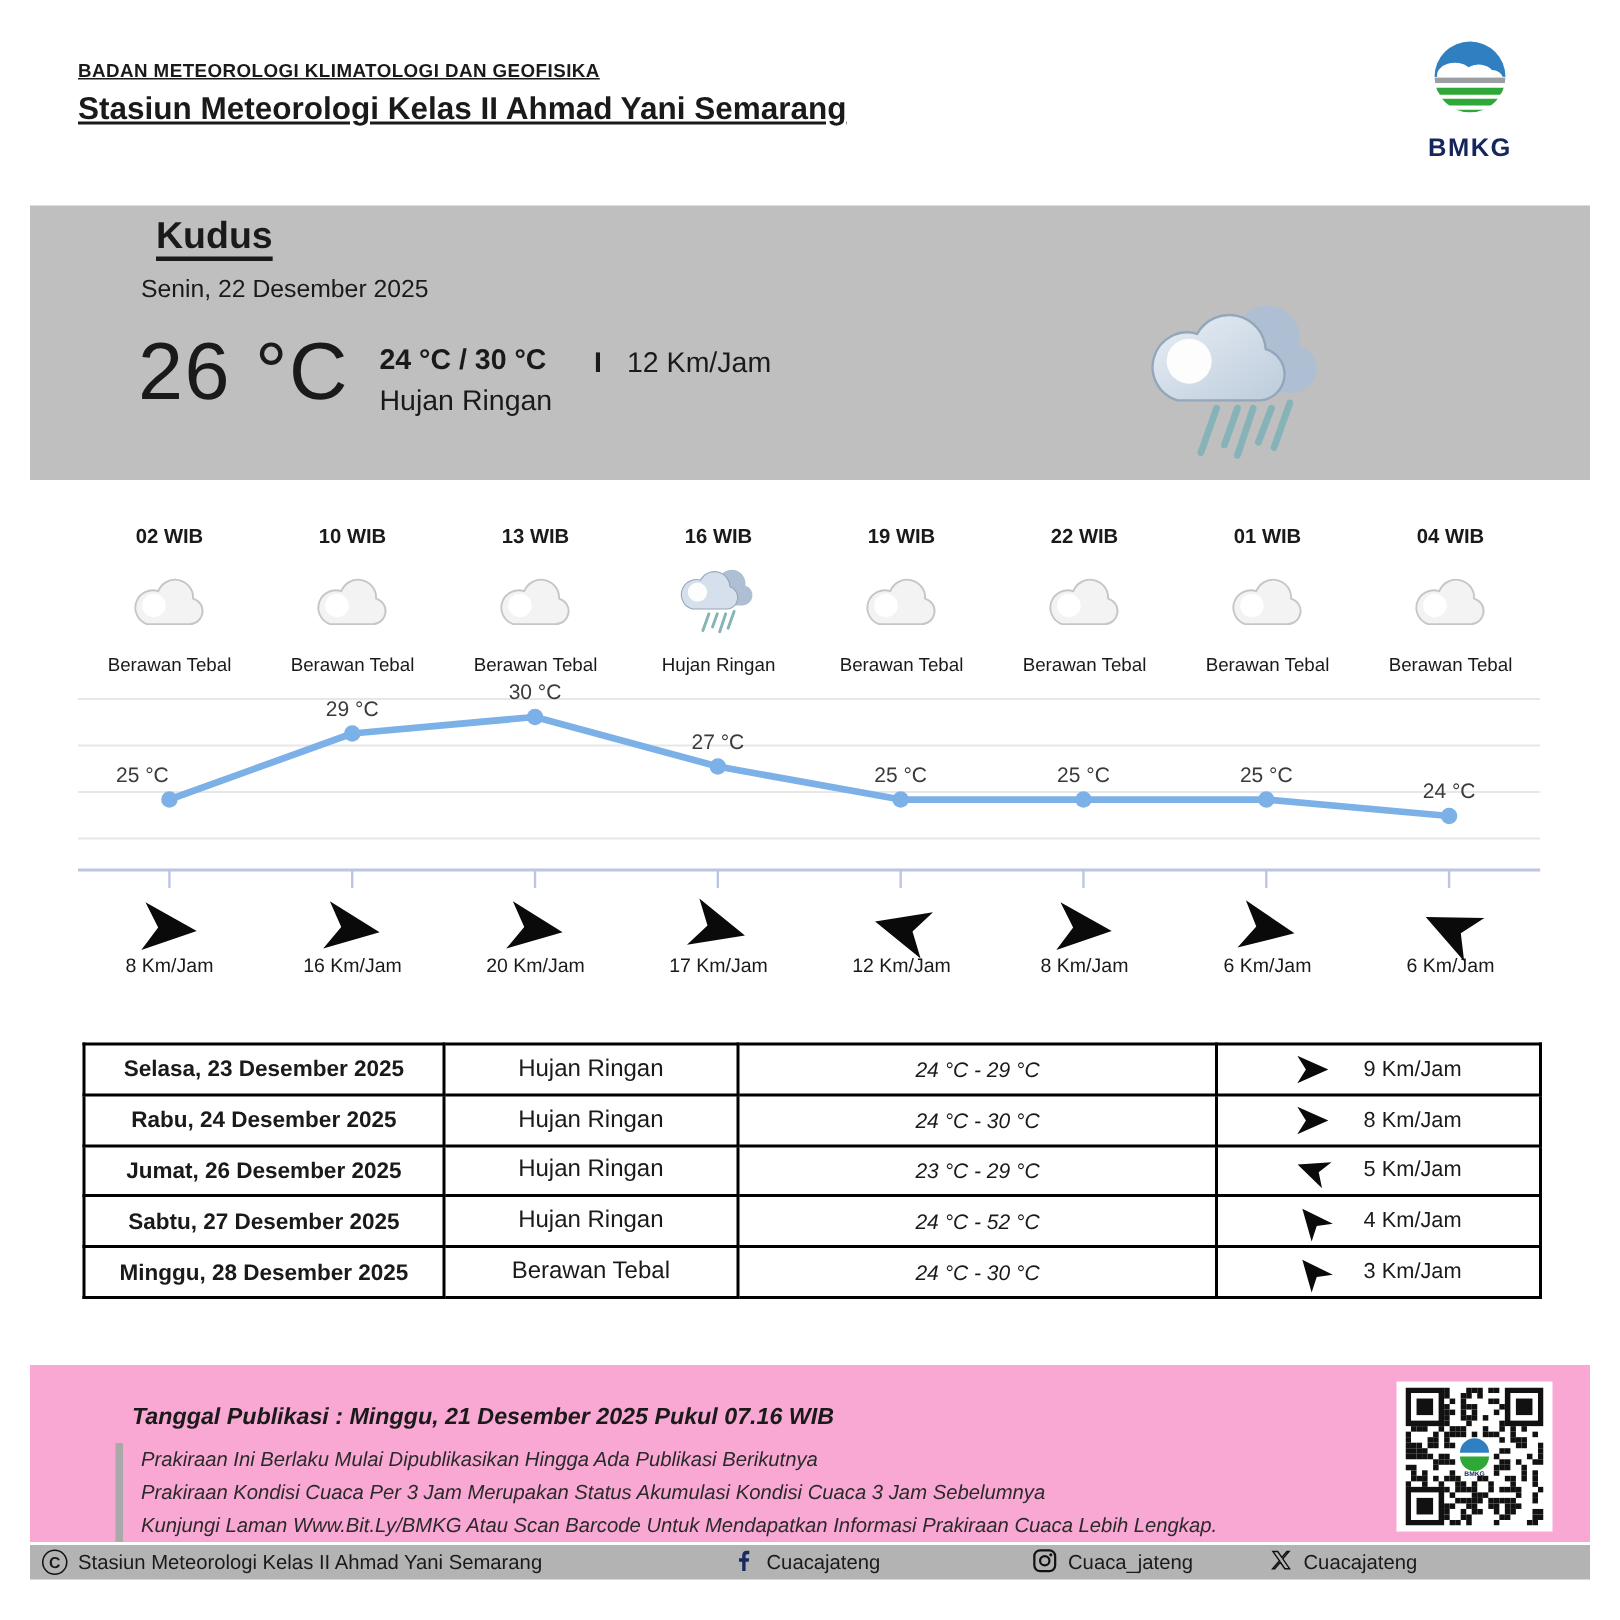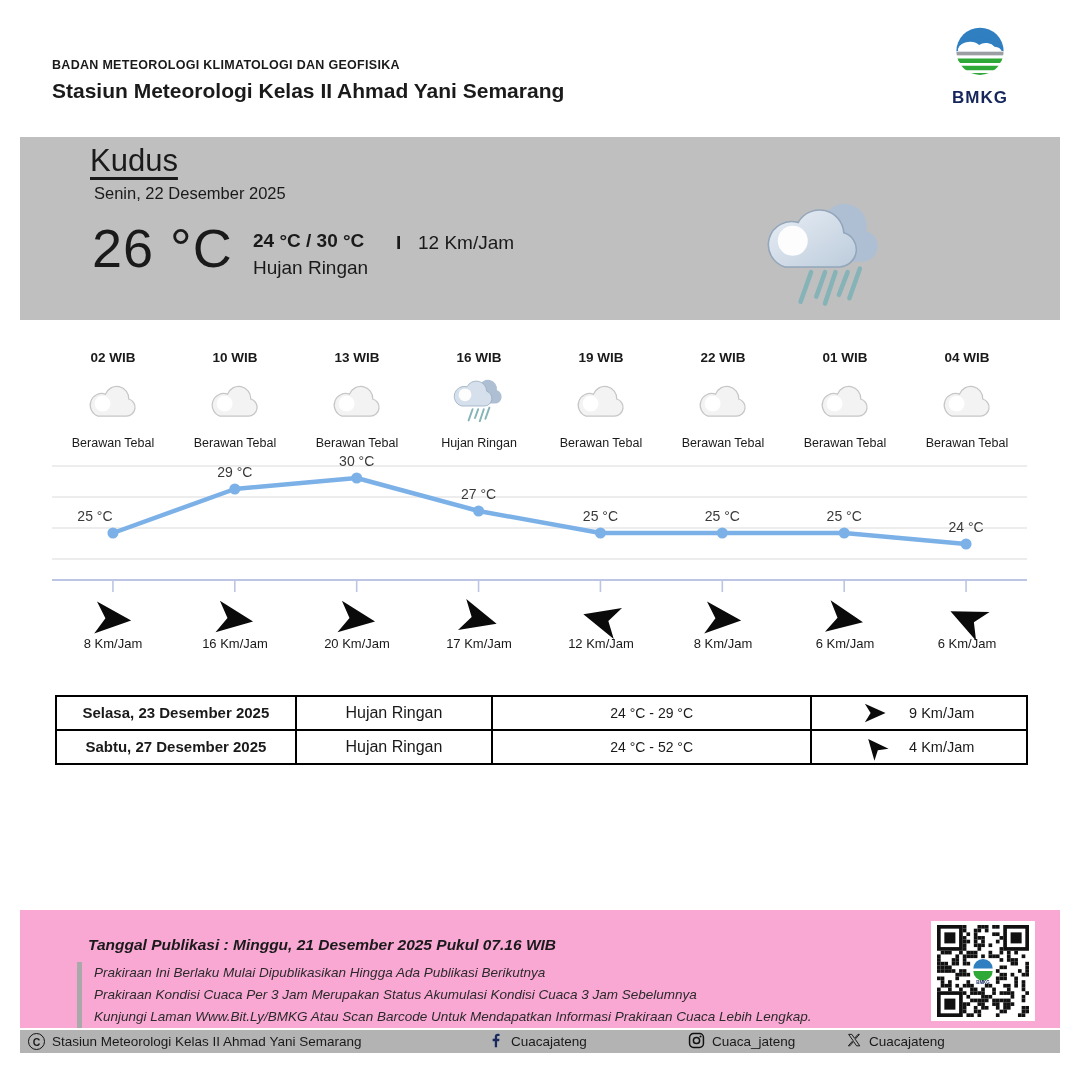--- a/index.html
+++ b/index.html
@@ -1,26 +1,26 @@
 <!DOCTYPE html>
 <html><head>
 <meta charset="utf-8">
 <style>
   html,body{margin:0;padding:0;background:#fff;}
   .page{position:relative;width:1080px;height:1080px;background:#ffffff;
         font-family:"Liberation Sans",sans-serif;color:#1a1a1a;overflow:hidden;}
   
-  .hdr-left{position:absolute;left:52px;top:58px;}
+  .hdr-left{position:absolute;left:52px;top:40px;text-decoration:underline;}
   .org{font-size:12.5px;font-weight:600;letter-spacing:.3px;}
   .station{font-size:21px;font-weight:700;margin-top:7px;}
   .logo{position:absolute;right:58px;top:24px;width:84px;text-align:center;}
   .logo-text{font-weight:700;color:#16265c;font-size:17px;letter-spacing:1px;margin-top:0px;}
   
   .hero{position:absolute;left:20px;right:20px;top:137px;height:183px;background:#bfbfbf;}
-  .hero-city{position:absolute;left:70px;top:6px;font-size:31px;font-weight:400;
+  .hero-city{position:absolute;left:84px;top:6px;font-size:25px;font-weight:700;
              text-decoration:underline;text-underline-offset:6px;text-decoration-thickness:2.5px;}
   .hero-date{position:absolute;left:74px;top:47px;font-size:16.5px;}
   .hero-temp{position:absolute;left:72px;top:80px;font-size:54px;font-weight:400;letter-spacing:1px;}
   .hero-mid{position:absolute;left:233px;top:93px;}
   .hero-range{font-size:19px;font-weight:700;}
   .hero-cond{font-size:19px;margin-top:5px;}
   .hero-div{position:absolute;left:376px;top:95px;font-size:19px;font-weight:700;}
   .hero-wind{position:absolute;left:398px;top:95px;font-size:19px;}
   .hero-icon{position:absolute;left:740px;top:62px;width:130px;height:108px;}
   
@@ -35,21 +35,21 @@
   .windrow{position:absolute;left:52px;right:52px;top:600px;display:grid;
            grid-template-columns:repeat(8,1fr);text-align:center;}
   .arrow{width:38px;height:38px;margin:0 auto;}
   .wind-label{font-size:13px;margin-top:-2px;}
   
   .daily{position:absolute;left:55px;top:695px;width:973px;}
   table{width:100%;border-collapse:collapse;}
   td{border:2.5px solid #000;height:29.8px;text-align:center;vertical-align:middle;background:#fff;}
   td.c-date{font-weight:700;font-size:15px;}
   td.c-cond{font-size:16px;}
-  td.c-temp{font-size:14px;}
+  td.c-temp{font-size:14px;font-style:italic;}
   td.c-wind{font-size:14.5px;}
   .windcell{display:flex;align-items:center;justify-content:center;gap:23px;}
   .tarrow{width:22px;height:22px;flex:0 0 auto;}
   
   .footer{position:absolute;left:20px;right:20px;top:910px;height:118px;background:#f9a8d4;}
   .pub{position:absolute;left:68px;top:26px;font-style:italic;font-weight:700;font-size:15.5px;}
   .notes{position:absolute;left:57px;top:52px;border-left:5px solid #a9a9a9;
          padding-left:12px;font-style:italic;font-size:13.5px;line-height:1.62;color:#2a2a2a;}
   .qrcard{position:absolute;right:25px;top:11px;width:104px;height:100px;background:#ffffff;
           display:flex;align-items:center;justify-content:center;}
@@ -317,29 +317,68 @@
             <td class="c-wind">
               <div class="windcell">
                 <span class="tarrow" style="transform: rotate(0deg); display: inline-block;"><svg viewBox="0 0 100 100" width="100%" height="100%">
                     <polygon points="4,8 98,50 4,92 30,50" fill="#0a0a0a"></polygon>
                   </svg></span>
                 <span>9 Km/Jam</span>
               </div>
             </td>
           </tr>
           <tr>
+            <td class="c-date">Rabu, 24 Desember 2025</td>
+            <td class="c-cond">Hujan Ringan</td>
+            <td class="c-temp">24 °C - 30 °C</td>
+            <td class="c-wind">
+              <div class="windcell">
+                <span class="tarrow" style="transform: rotate(0deg); display: inline-block;"><svg viewBox="0 0 100 100" width="100%" height="100%">
+                    <polygon points="4,8 98,50 4,92 30,50" fill="#0a0a0a"></polygon>
+                  </svg></span>
+                <span>8 Km/Jam</span>
+              </div>
+            </td>
+          </tr>
+          <tr>
+            <td class="c-date">Jumat, 26 Desember 2025</td>
+            <td class="c-cond">Hujan Ringan</td>
+            <td class="c-temp">23 °C - 29 °C</td>
+            <td class="c-wind">
+              <div class="windcell">
+                <span class="tarrow" style="transform: rotate(200deg); display: inline-block;"><svg viewBox="0 0 100 100" width="100%" height="100%">
+                    <polygon points="4,8 98,50 4,92 30,50" fill="#0a0a0a"></polygon>
+                  </svg></span>
+                <span>5 Km/Jam</span>
+              </div>
+            </td>
+          </tr>
+          <tr>
             <td class="c-date">Sabtu, 27 Desember 2025</td>
             <td class="c-cond">Hujan Ringan</td>
             <td class="c-temp">24 °C - 52 °C</td>
             <td class="c-wind">
               <div class="windcell">
                 <span class="tarrow" style="transform: rotate(230deg); display: inline-block;"><svg viewBox="0 0 100 100" width="100%" height="100%">
                     <polygon points="4,8 98,50 4,92 30,50" fill="#0a0a0a"></polygon>
                   </svg></span>
                 <span>4 Km/Jam</span>
+              </div>
+            </td>
+          </tr>
+          <tr>
+            <td class="c-date">Minggu, 28 Desember 2025</td>
+            <td class="c-cond">Berawan Tebal</td>
+            <td class="c-temp">24 °C - 30 °C</td>
+            <td class="c-wind">
+              <div class="windcell">
+                <span class="tarrow" style="transform: rotate(230deg); display: inline-block;"><svg viewBox="0 0 100 100" width="100%" height="100%">
+                    <polygon points="4,8 98,50 4,92 30,50" fill="#0a0a0a"></polygon>
+                  </svg></span>
+                <span>3 Km/Jam</span>
               </div>
             </td>
           </tr>
         </tbody>
       </table>
   </div>
 
   <div class="footer">
     <div class="pub"><span>Tanggal Publikasi :</span><span> Minggu, 21 Desember 2025 Pukul 07.16 WIB</span></div>
     <div class="notes" id="notes">

